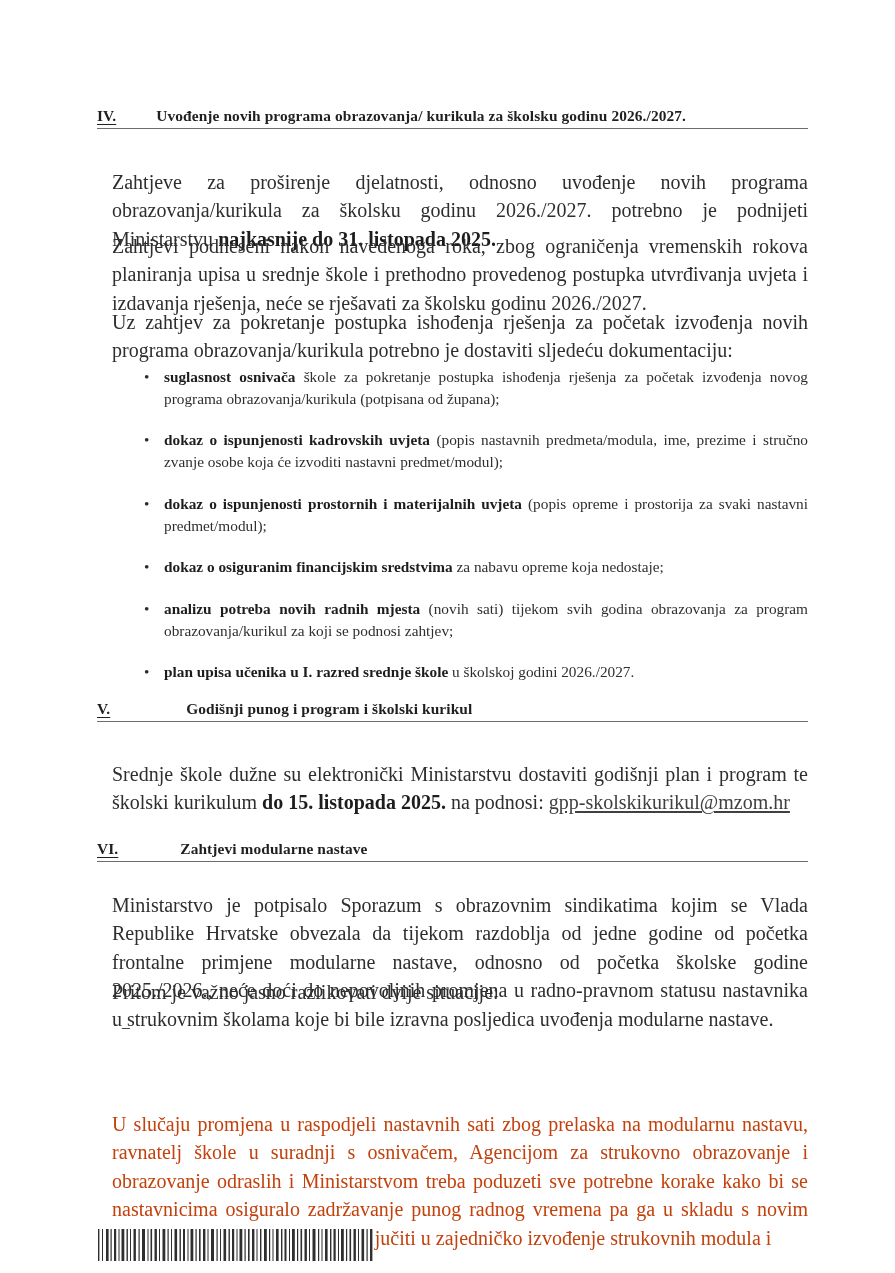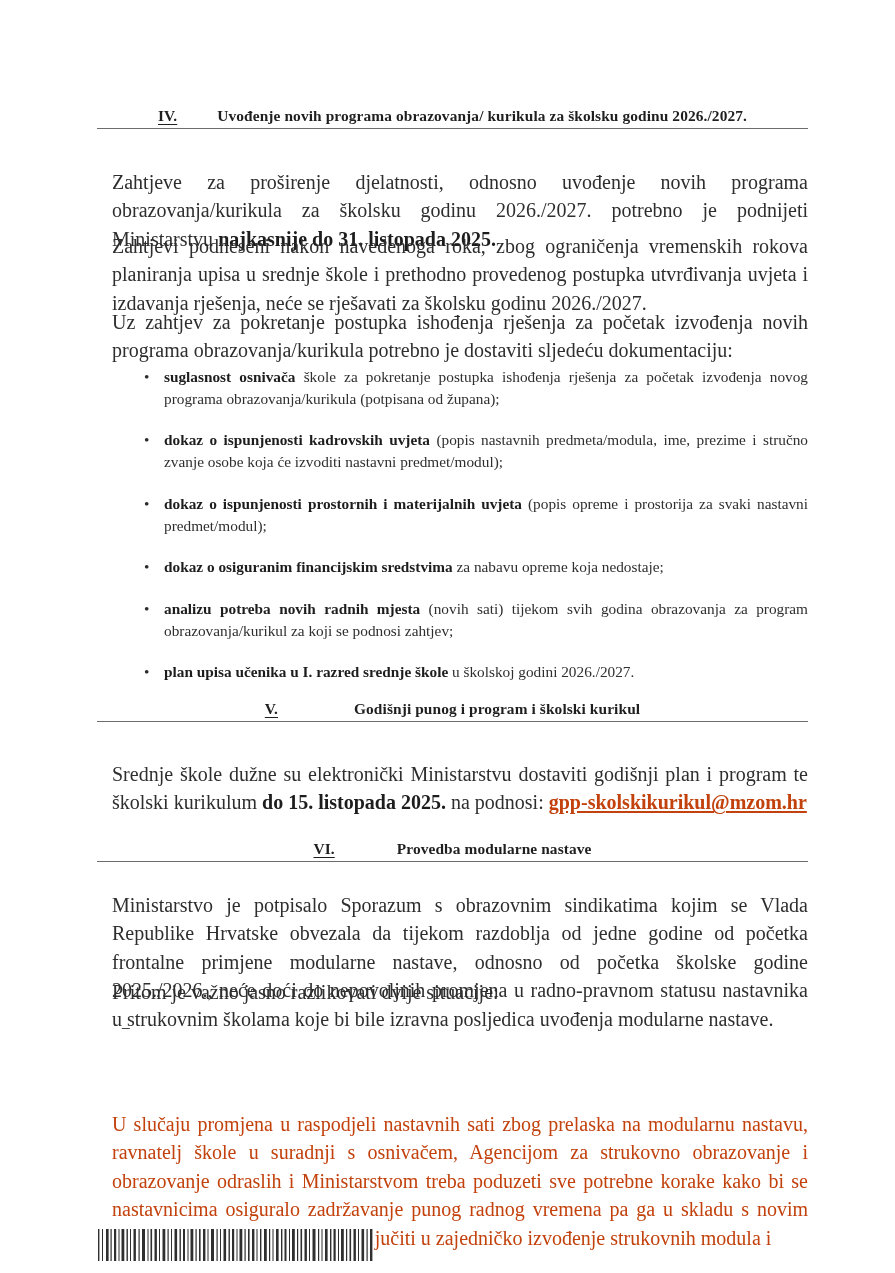--- a/index.html
+++ b/index.html
@@ -32,21 +32,20 @@
     position: relative;
     margin: 0;
     padding: 0 0 3px 0;
     border-bottom: 1.4px solid #6d6d6d;
     font-size: 15.4px;
     font-weight: bold;
     line-height: 1.15;
     color: #1f1f1f;
     letter-spacing: .1px;
     white-space: nowrap;
-    text-align: center;
   }
   .section-head .num {
     display: inline-block;
     text-decoration: underline;
     text-underline-offset: 2.5px;
     text-decoration-thickness: 1.2px;
   }
   .section-head .title {
     display: inline-block;
   }
@@ -59,22 +58,21 @@
     text-align: justify;
     color: #2e2e2e;
   }
   p.para.faded {
     color: #c2410c;
   }
   .b { font-weight: bold; color: #1d1d1d; }
   .u-link {
     text-decoration: underline;
     text-underline-offset: 2px;
-    color: #c2410c;
-    font-weight: bold;
+    color: #404040;
   }
 
   
   ul.bullets {
     margin: 0;
     padding: 0;
     list-style: none;
   }
   ul.bullets > li {
     position: relative;
@@ -186,21 +184,21 @@
         <span class="num">V.</span><span style="display:inline-block;width:76px"></span><span class="title">Godišnji punog i program i školski kurikul</span>
       </h2>
     </div>
 
     <div style="position:absolute; left:112px; top:760px; width:696px;">
       <p class="para"><span>Srednje škole dužne su elektronički Ministarstvu dostaviti godišnji plan i program te školski kurikulum </span><span class="b">do 15. listopada 2025.</span><span> na podnosi: </span><span class="u-link">gpp-skolskikurikul@mzom.hr</span></p>
     </div>
 
     <div style="position:absolute; left:97px; top:840px; width:711px;">
       <h2 class="section-head">
-        <span class="num">VI.</span><span style="display:inline-block;width:62px"></span><span class="title">Provedba modularne nastave</span>
+        <span class="num">VI.</span><span style="display:inline-block;width:62px"></span><span class="title">Zahtjevi modularne nastave</span>
       </h2>
     </div>
 
     <div style="position:absolute; left:112px; top:891px; width:696px;">
       <p class="para">Ministarstvo je potpisalo Sporazum s obrazovnim sindikatima kojim se Vlada Republike Hrvatske obvezala da tijekom razdoblja od jedne godine od početka frontalne primjene modularne nastave, odnosno od početka školske godine 2025./2026., neće doći do nepovoljnih promjena u radno-pravnom statusu nastavnika u strukovnim školama koje bi bile izravna posljedica uvođenja modularne nastave.</p>
     </div>
 
     <div style="position:absolute; left:112px; top:978px; width:696px;">
       <p class="para">Pritom je važno jasno razlikovati dvije situacije:</p>
     </div>

